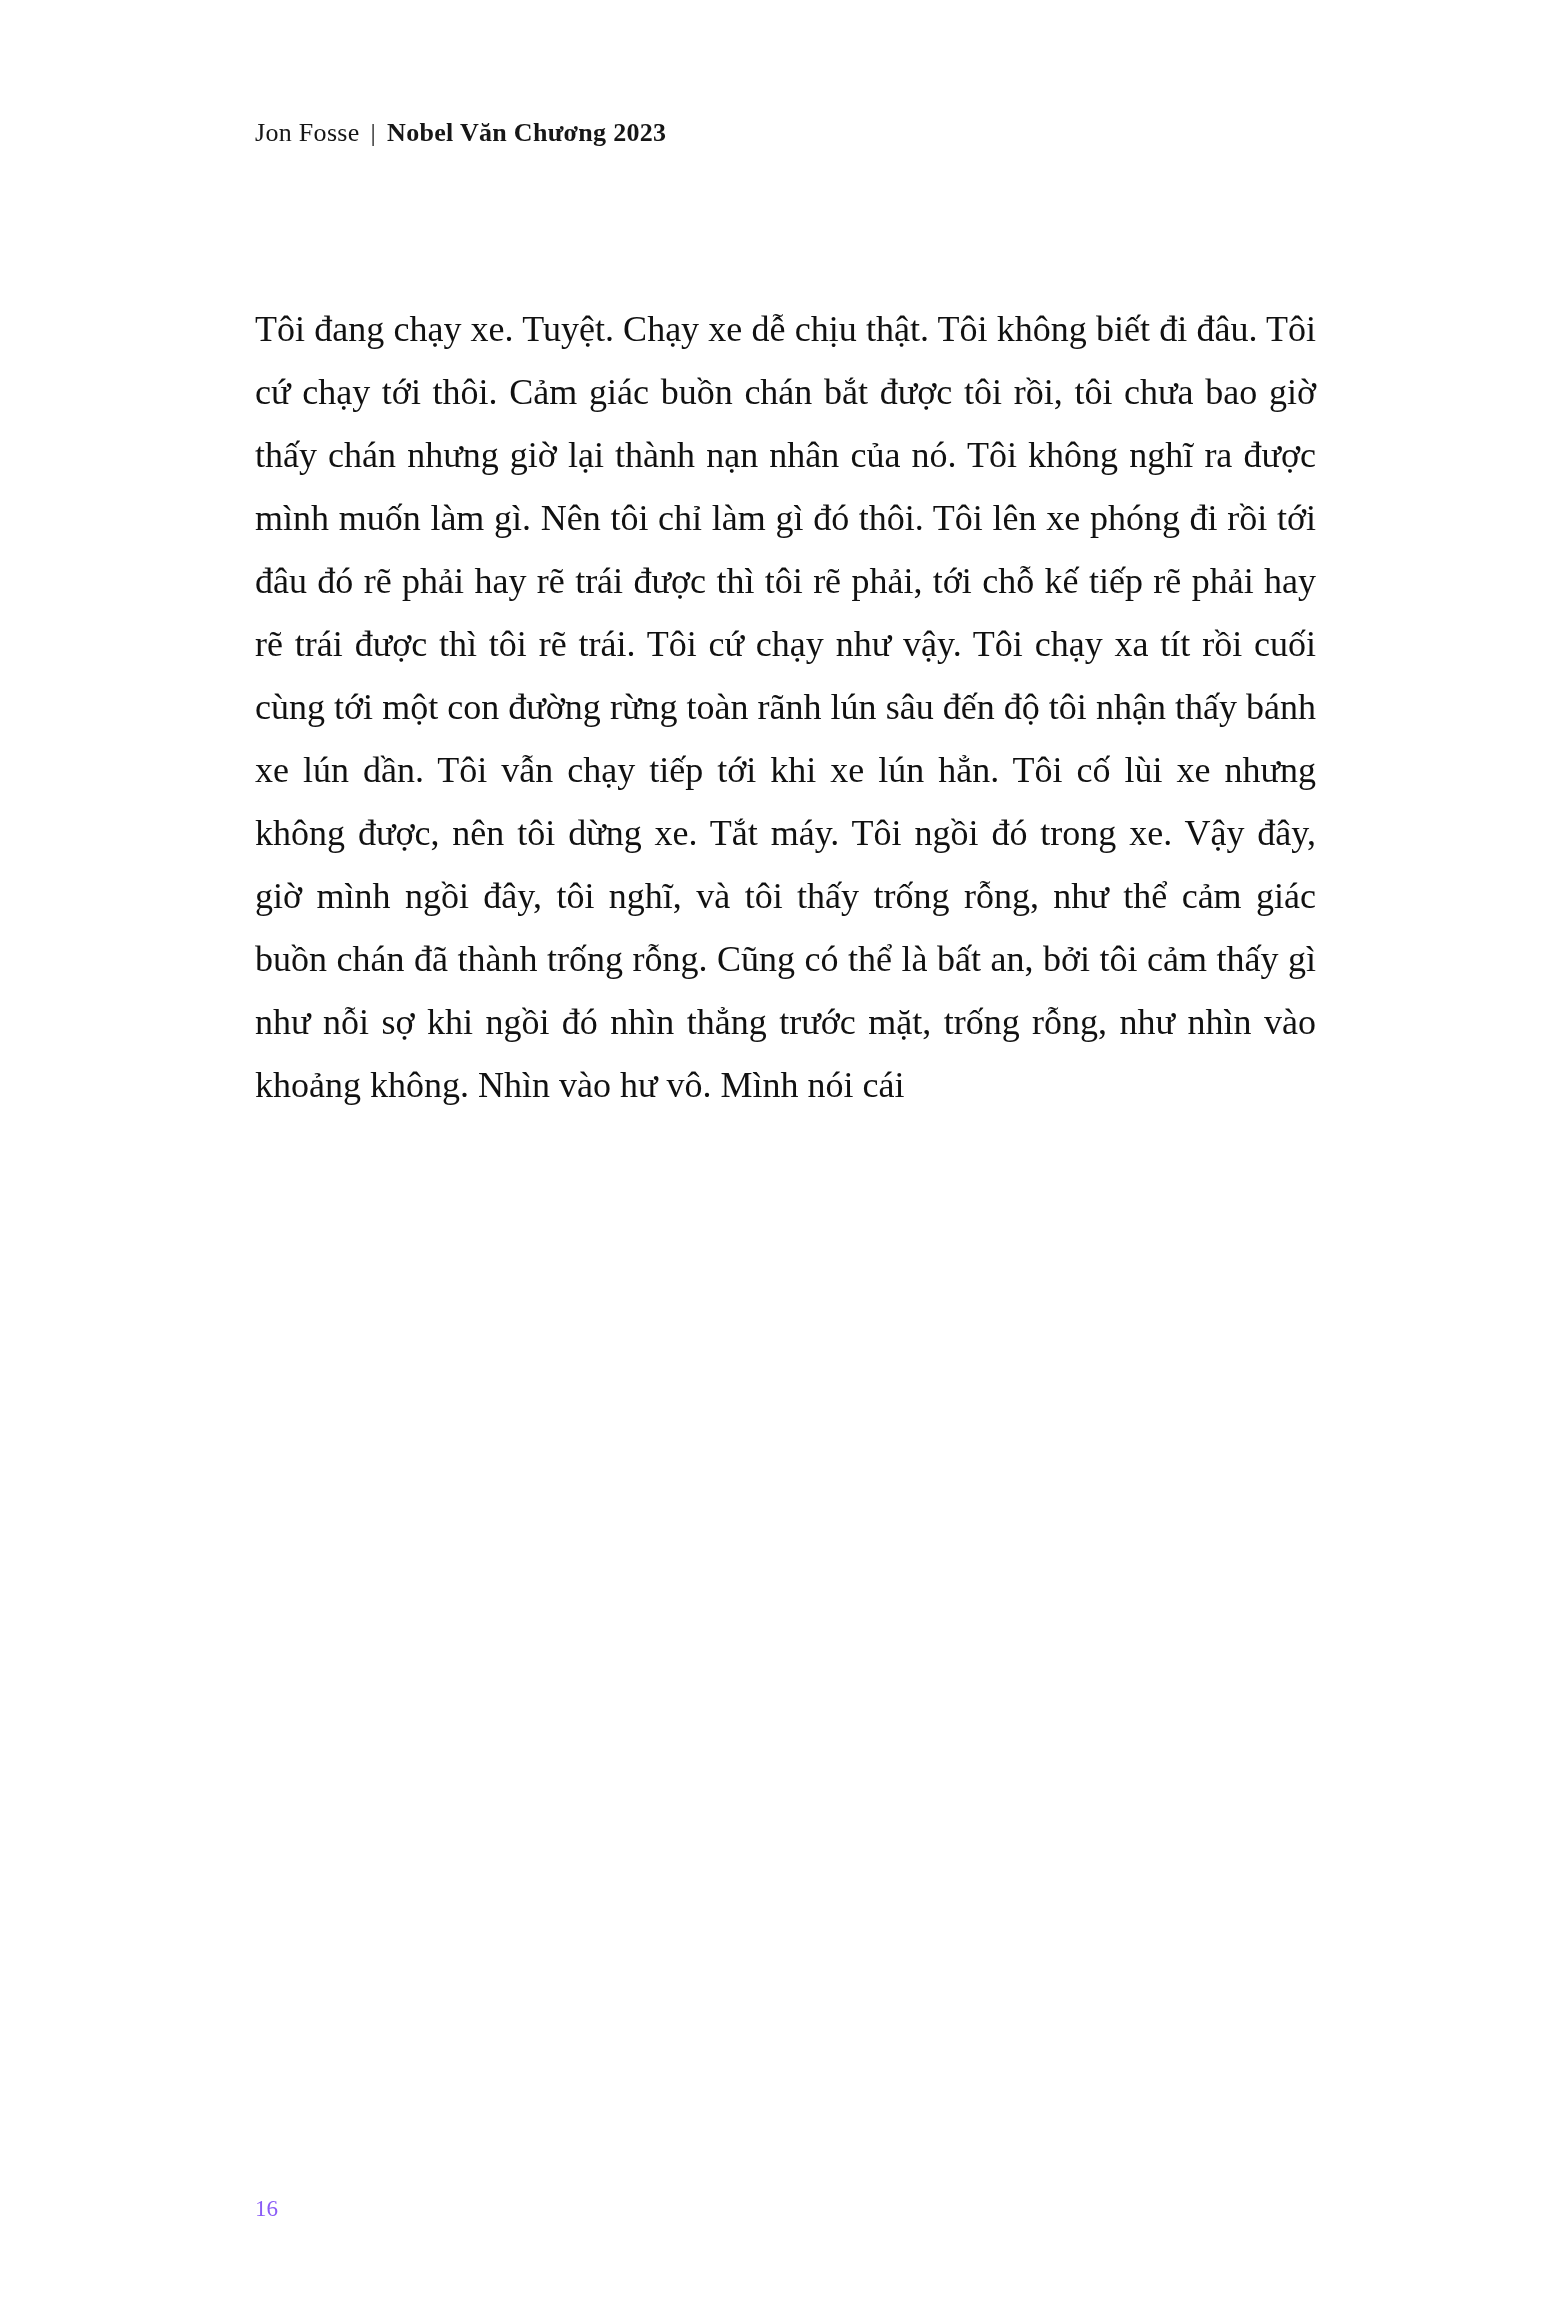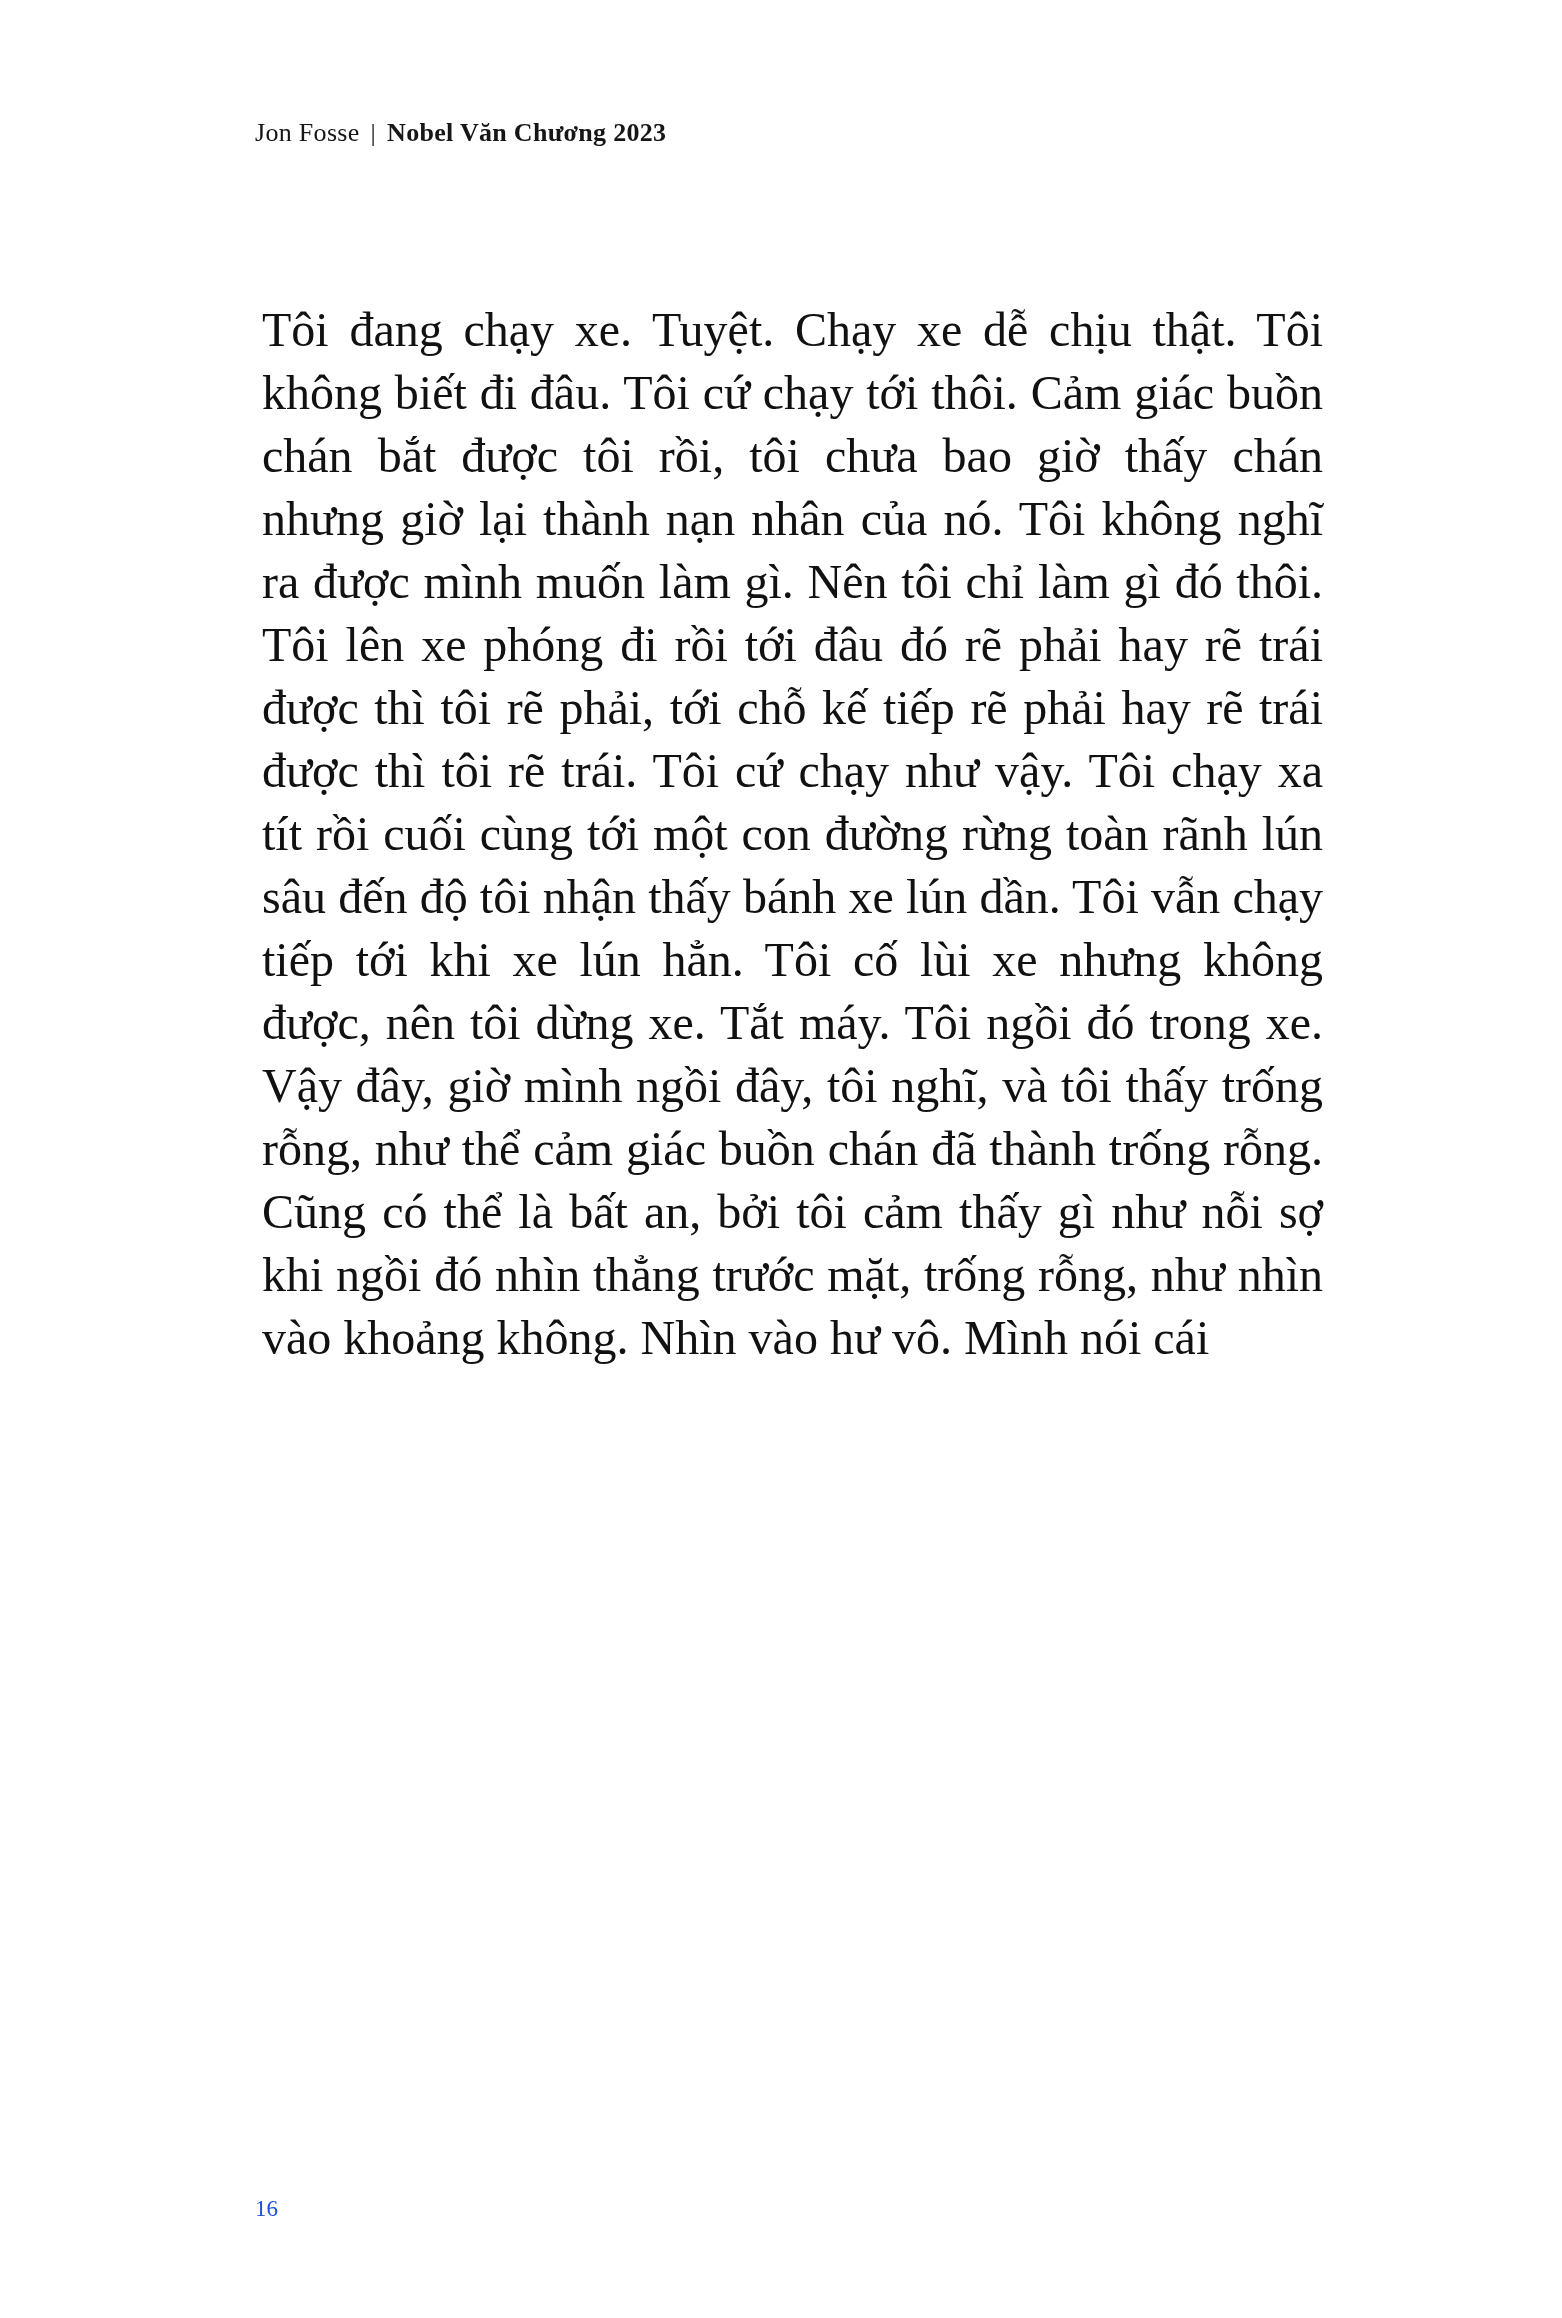--- a/index.html
+++ b/index.html
@@ -38,41 +38,41 @@
     padding: 0 11px;
     font-weight: 400;
     color: #161616;
   }
   .running-head .prize {
     font-weight: 700;
   }
   .body-text {
     position: absolute;
     top: 298px;
-    left: 262px;
+    left: 255px;
     width: 1061px;
     font-family: "Liberation Serif", serif;
-    font-size: 48px;
+    font-size: 36px;
     line-height: 63px;
     text-align: justify;
     text-justify: inter-word;
     color: #111111;
     hyphens: none;
   }
   .body-text p {
     margin: 0;
     text-indent: 0;
   }
   .folio {
     position: absolute;
     top: 2196px;
     left: 255px;
     font-family: "Liberation Serif", serif;
     font-size: 23px;
-    color: #1d4ed8;
+    color: #8b5cf6;
   }
 </style>
 </head>
 <body>
 
 <div class="page">
 
   <div class="running-head">
     <span class="author">Jon Fosse</span><span class="sep">|</span><span class="prize">Nobel Văn Chương 2023</span>
   </div>

